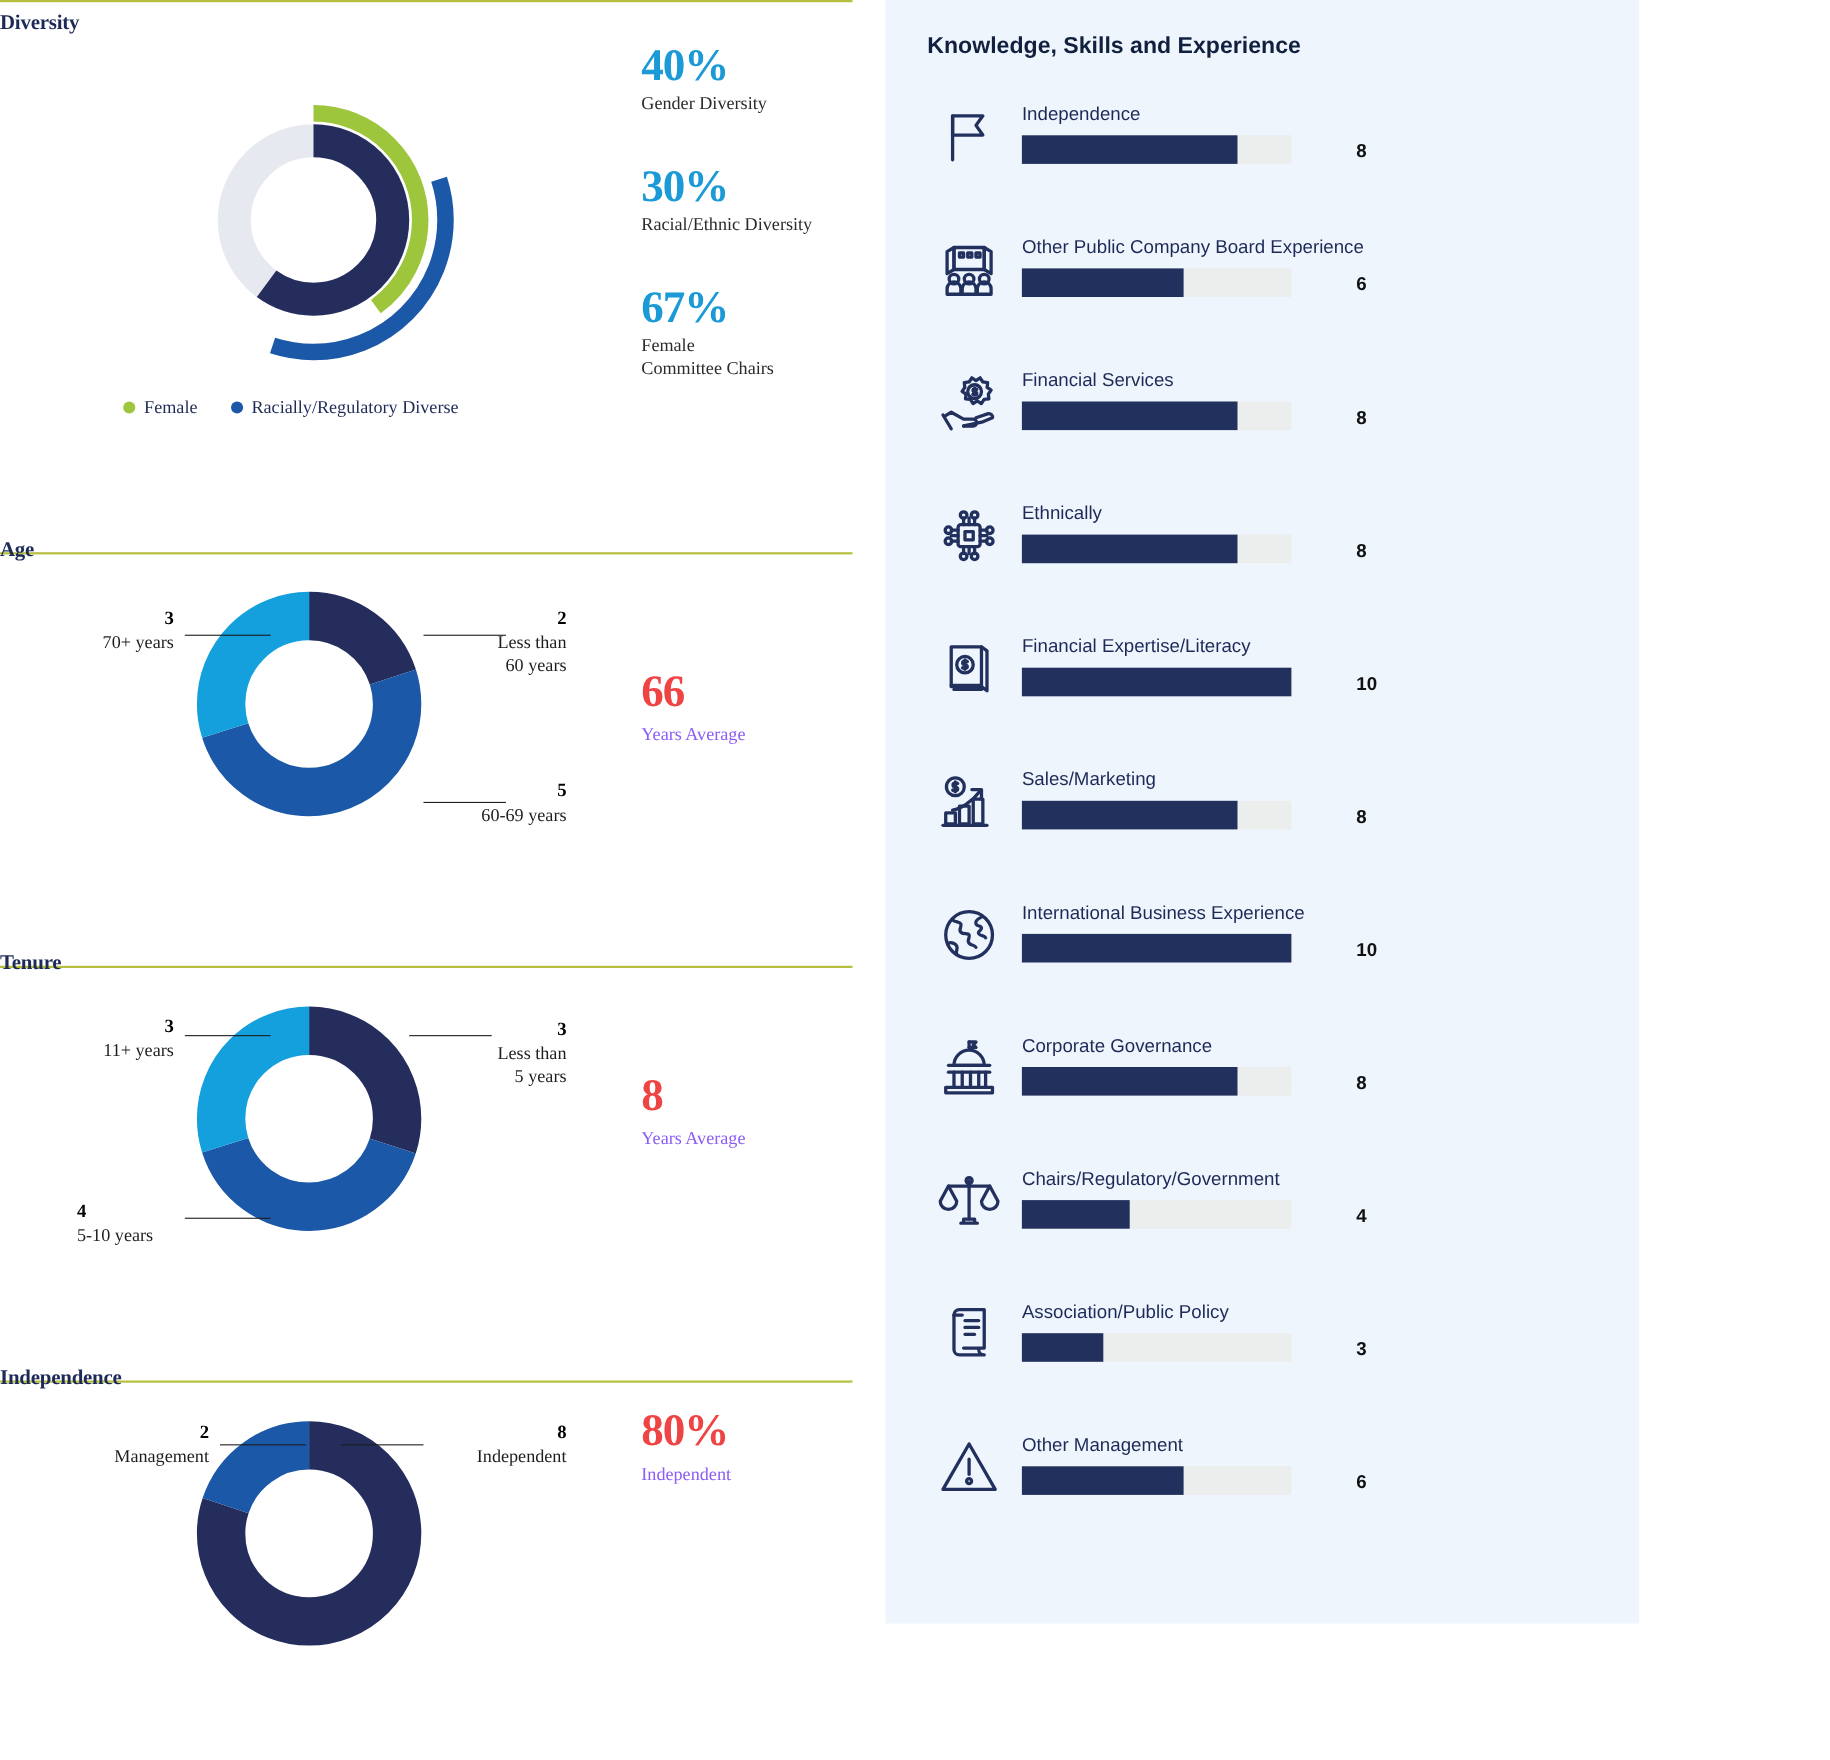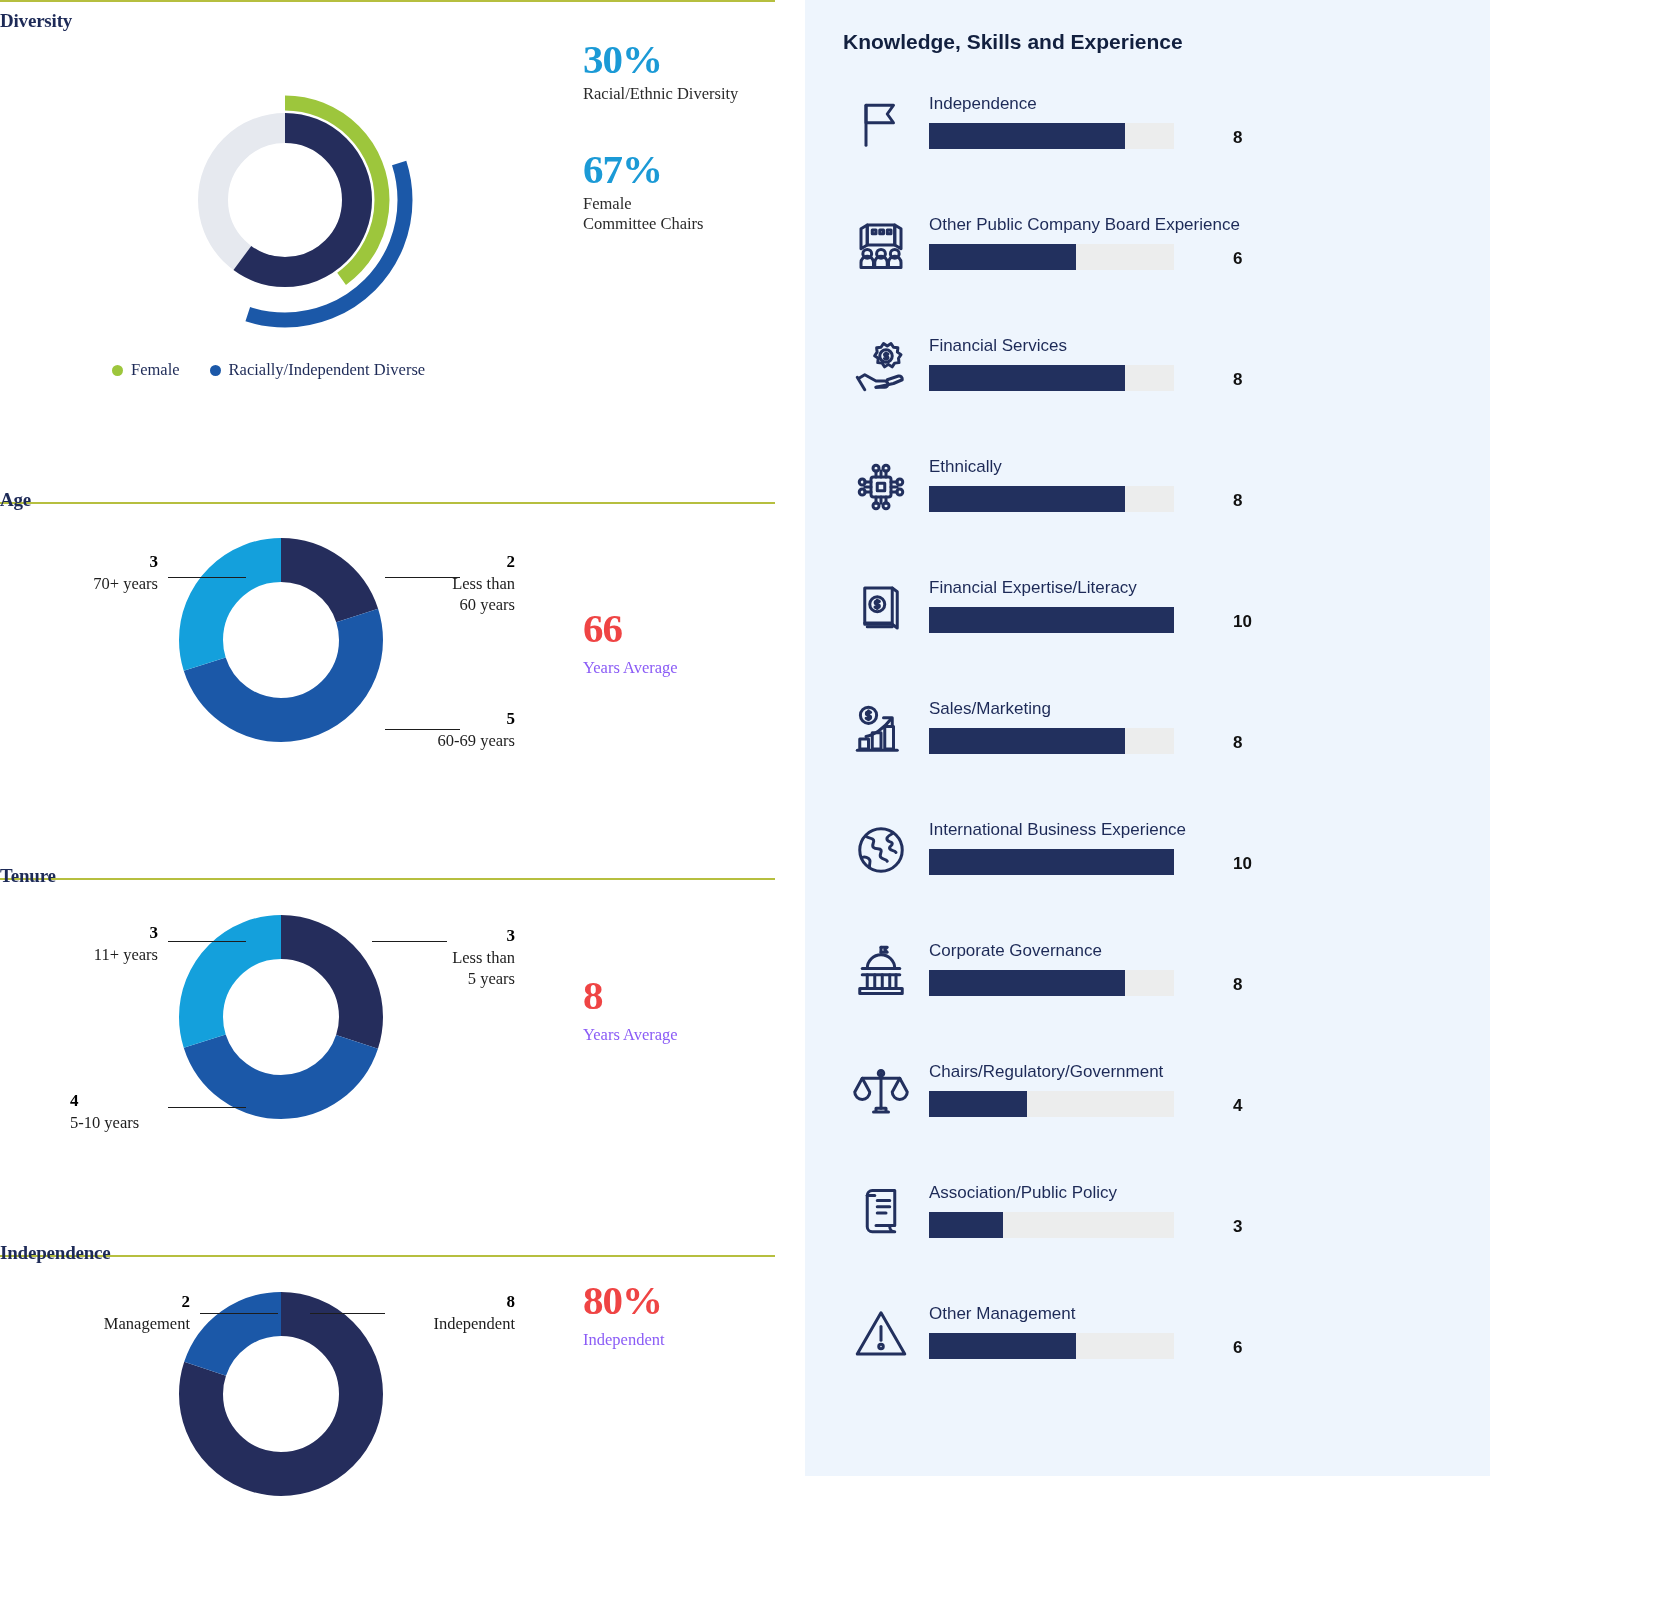--- a/index.html
+++ b/index.html
@@ -184,25 +184,29 @@
       </svg>
     </div>
 
     <div class="legend-row">
       <div class="legend-item">
         <span class="legend-dot" style="background:#9dc63c;"></span>
         <span>Female</span>
       </div>
       <div class="legend-item">
         <span class="legend-dot" style="background:#1b58a8;"></span>
-        <span>Racially/Independent Diverse</span>
+        <span>Racially/Regulatory Diverse</span>
       </div>
     </div>
 
     <div class="stats-col">
+      <div class="stat">
+        <div class="stat-num">40%</div>
+        <div class="stat-lbl">Gender Diversity</div>
+      </div>
       <div class="stat">
         <div class="stat-num">30%</div>
         <div class="stat-lbl">Racial/Ethnic Diversity</div>
       </div>
       <div class="stat">
         <div class="stat-num">67%</div>
         <div class="stat-lbl">Female</div>
         <div class="stat-lbl" style="margin-top:0;">Committee Chairs</div>
       </div>
     </div>

